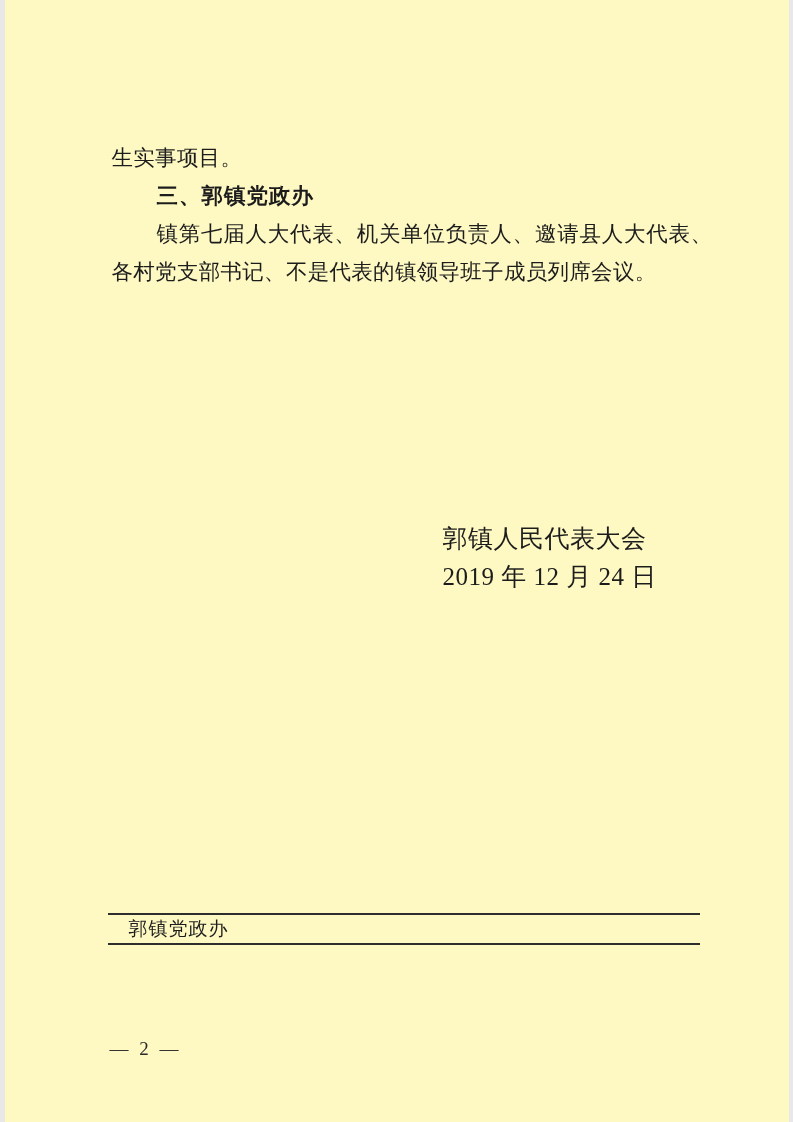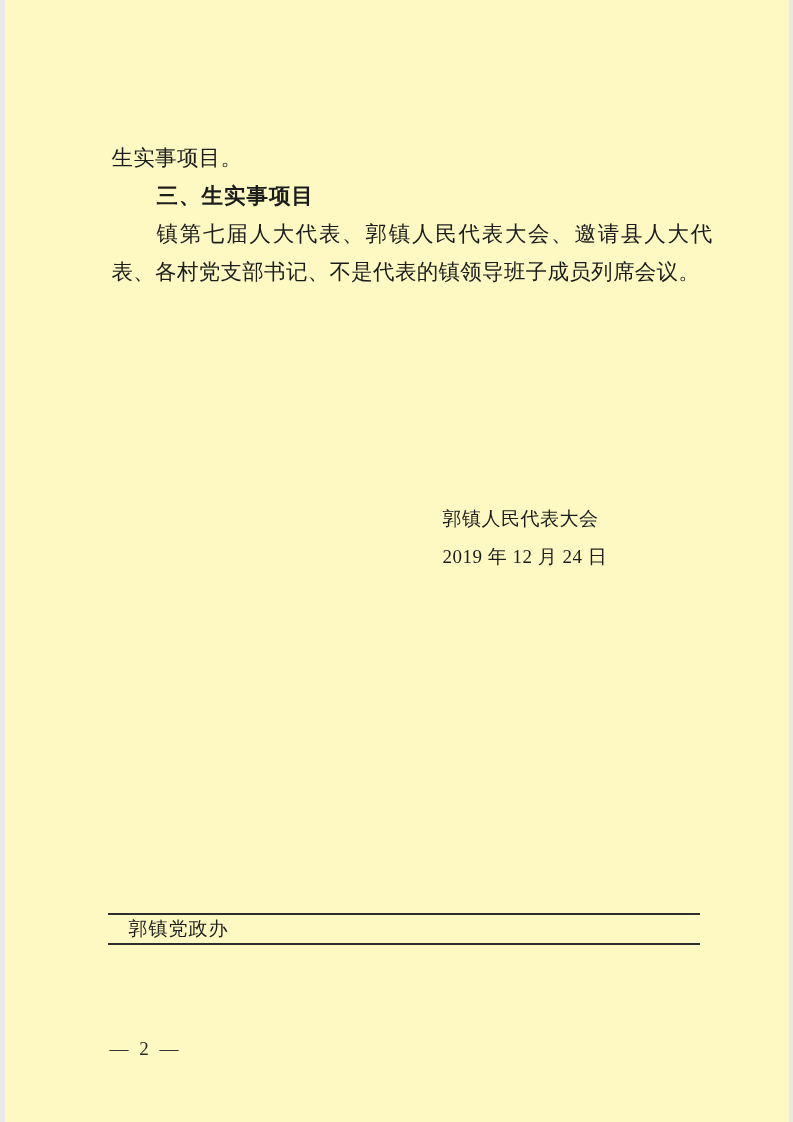--- a/index.html
+++ b/index.html
@@ -34,22 +34,22 @@
       font-family: "Liberation Sans", "DejaVu Sans", sans-serif;
       font-weight: 700;
       text-indent: 45px;
       text-align: left;
       letter-spacing: 1px;
     }
     .para { text-indent: 45px; }
     .signature {
       position: absolute;
       left: 438px;
-      top: 500px;
-      font-size: 19px;
+      top: 520px;
+      font-size: 25px;
       line-height: 38px;
       letter-spacing: 0.5px;
     }
     .footer {
       position: absolute;
       left: 103px;
       top: 913px;
       width: 592px;
       border-top: 2.2px solid #2e2e2e;
       border-bottom: 2.2px solid #2e2e2e;
@@ -82,22 +82,22 @@
       white-space: nowrap;
     }
   </style>
 </head>
 <body>
 
 <div class="page">
 
   <div class="body-text">
     <p class="continuation">生实事项目。</p>
-    <p class="heading">三、生实事项目</p>
-    <p class="para">镇第七届人大代表、郭镇人民代表大会、邀请县人大代表、各村党支部书记、不是代表的镇领导班子成员列席会议。</p>
+    <p class="heading">三、郭镇党政办</p>
+    <p class="para">镇第七届人大代表、机关单位负责人、邀请县人大代表、各村党支部书记、不是代表的镇领导班子成员列席会议。</p>
   </div>
 
   <div class="signature">
     <div>郭镇人民代表大会</div>
     <div>2019 年 12 月 24 日</div>
   </div>
 
   <div class="footer">
     <div class="footer-row-imprint">
       <span>郭镇党政办</span>

